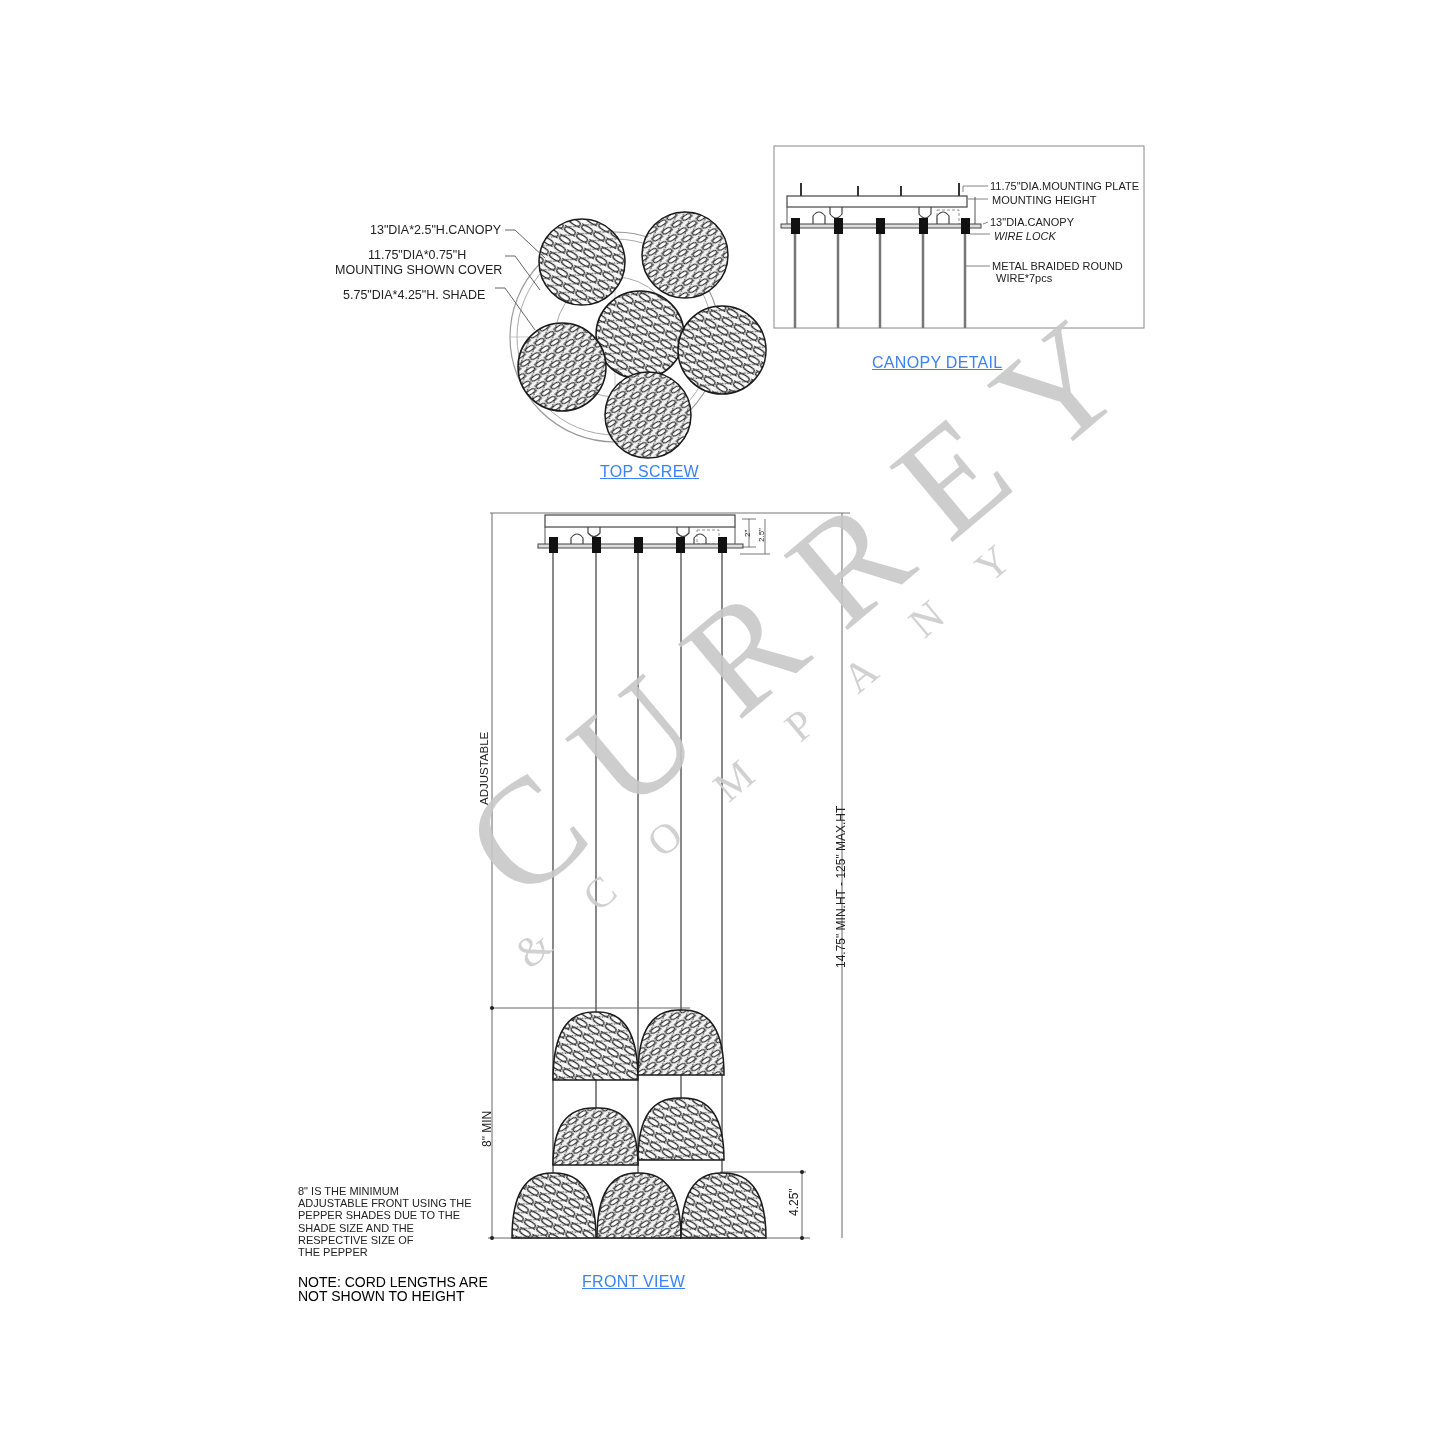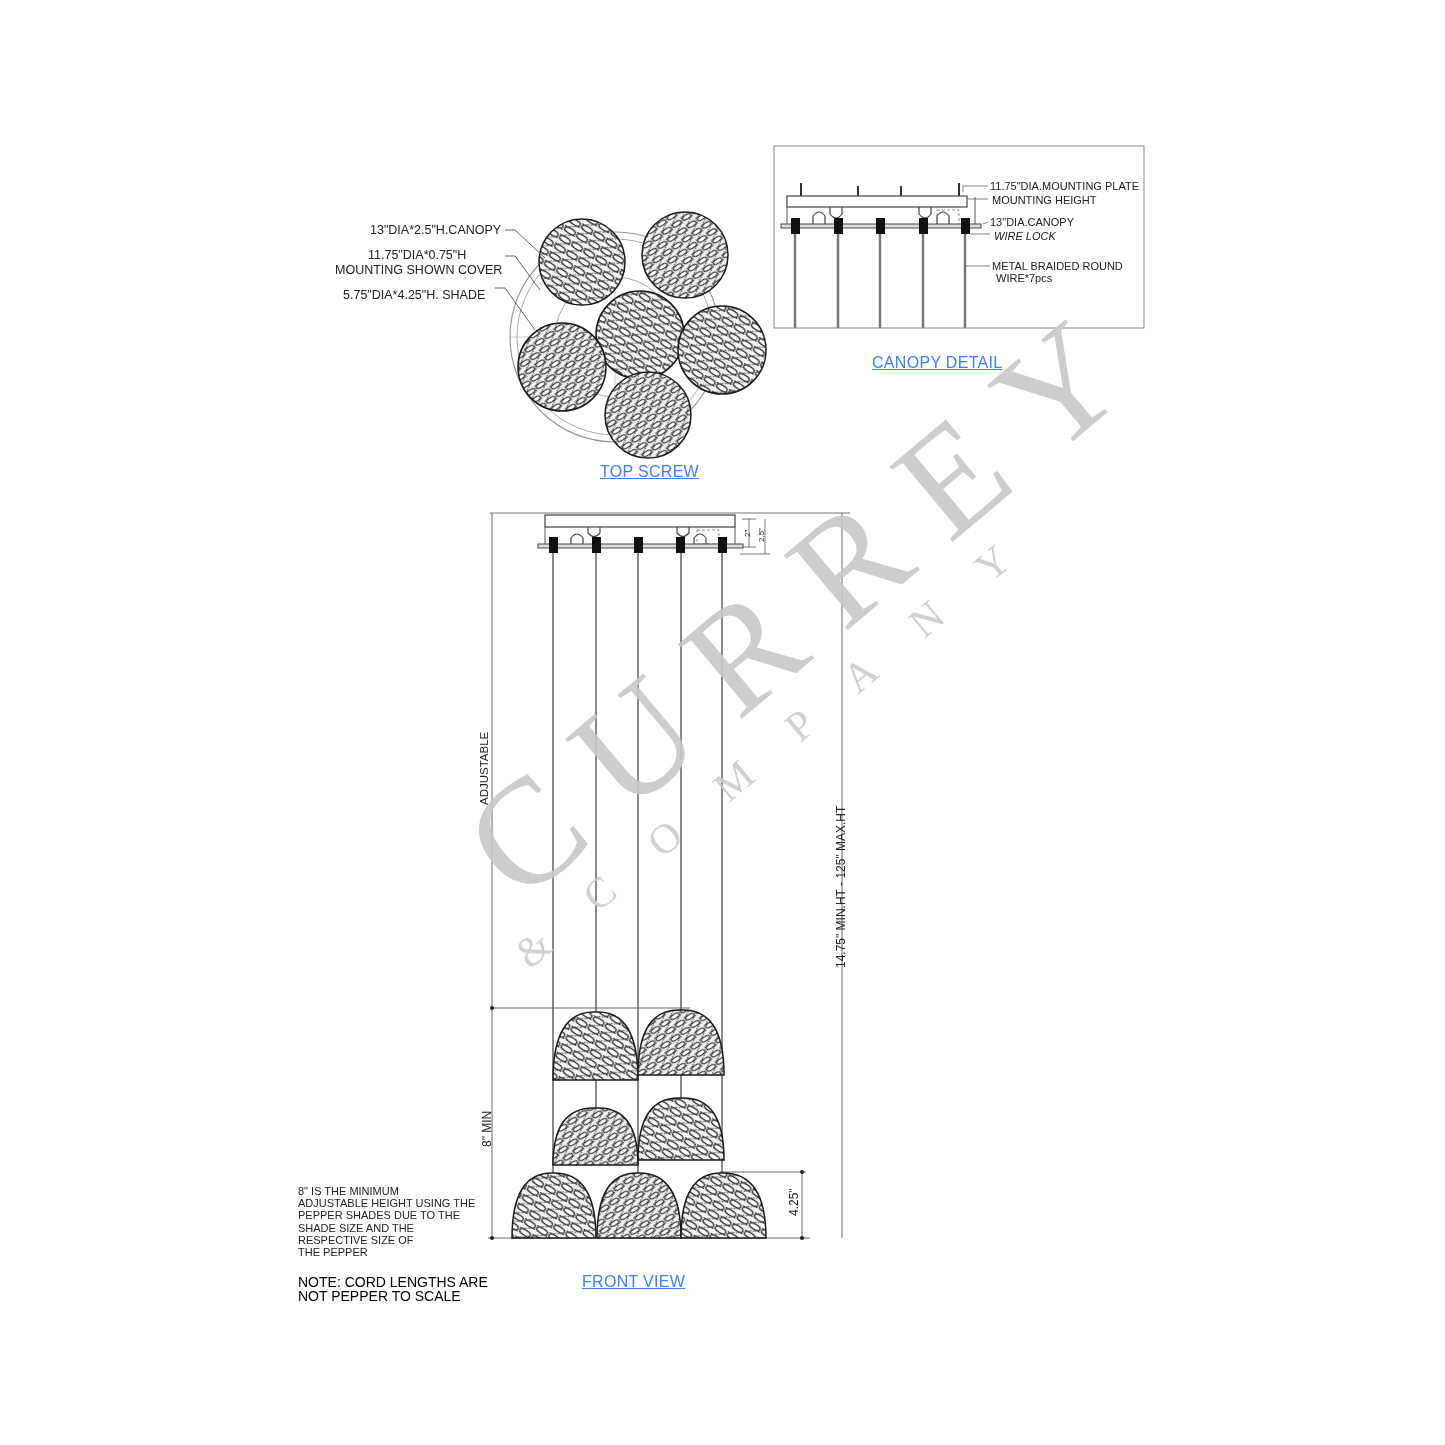--- a/index.html
+++ b/index.html
@@ -190,22 +190,22 @@
 <div class="abs vert" style="left:478px; top:805px; font-size:11.5px;">ADJUSTABLE</div>
 <div class="abs vert" style="left:834px; top:968px; font-size:12px;">14.75" MIN.HT - 125" MAX.HT</div>
 <div class="abs vert" style="left:480px; top:1147px; font-size:12px;">8" MIN</div>
 <div class="abs vert" style="left:787px; top:1216px; font-size:12px;">4.25"</div>
 <div class="abs vert" style="left:743px; top:537px; font-size:8px;">2"</div>
 <div class="abs vert" style="left:757px; top:542px; font-size:8px;">2.5"</div>
 <div class="abs title" style="left:582px; top:1273px;">FRONT VIEW</div>
 
 <div class="abs note" style="left:298px; top:1185px;">
   <div>8" IS THE MINIMUM</div>
-  <div>ADJUSTABLE HEIGHT USING THE</div>
+  <div>ADJUSTABLE FRONT USING THE</div>
   <div>PEPPER SHADES DUE TO THE</div>
   <div>SHADE SIZE AND THE</div>
   <div>RESPECTIVE SIZE OF</div>
   <div>THE PEPPER</div>
 </div>
 <div class="abs note2" style="left:298px; top:1275px;">
   <div>NOTE: CORD LENGTHS ARE</div>
-  <div>NOT PEPPER TO SCALE</div>
+  <div>NOT SHOWN TO HEIGHT</div>
 </div>
 
 </body></html>

